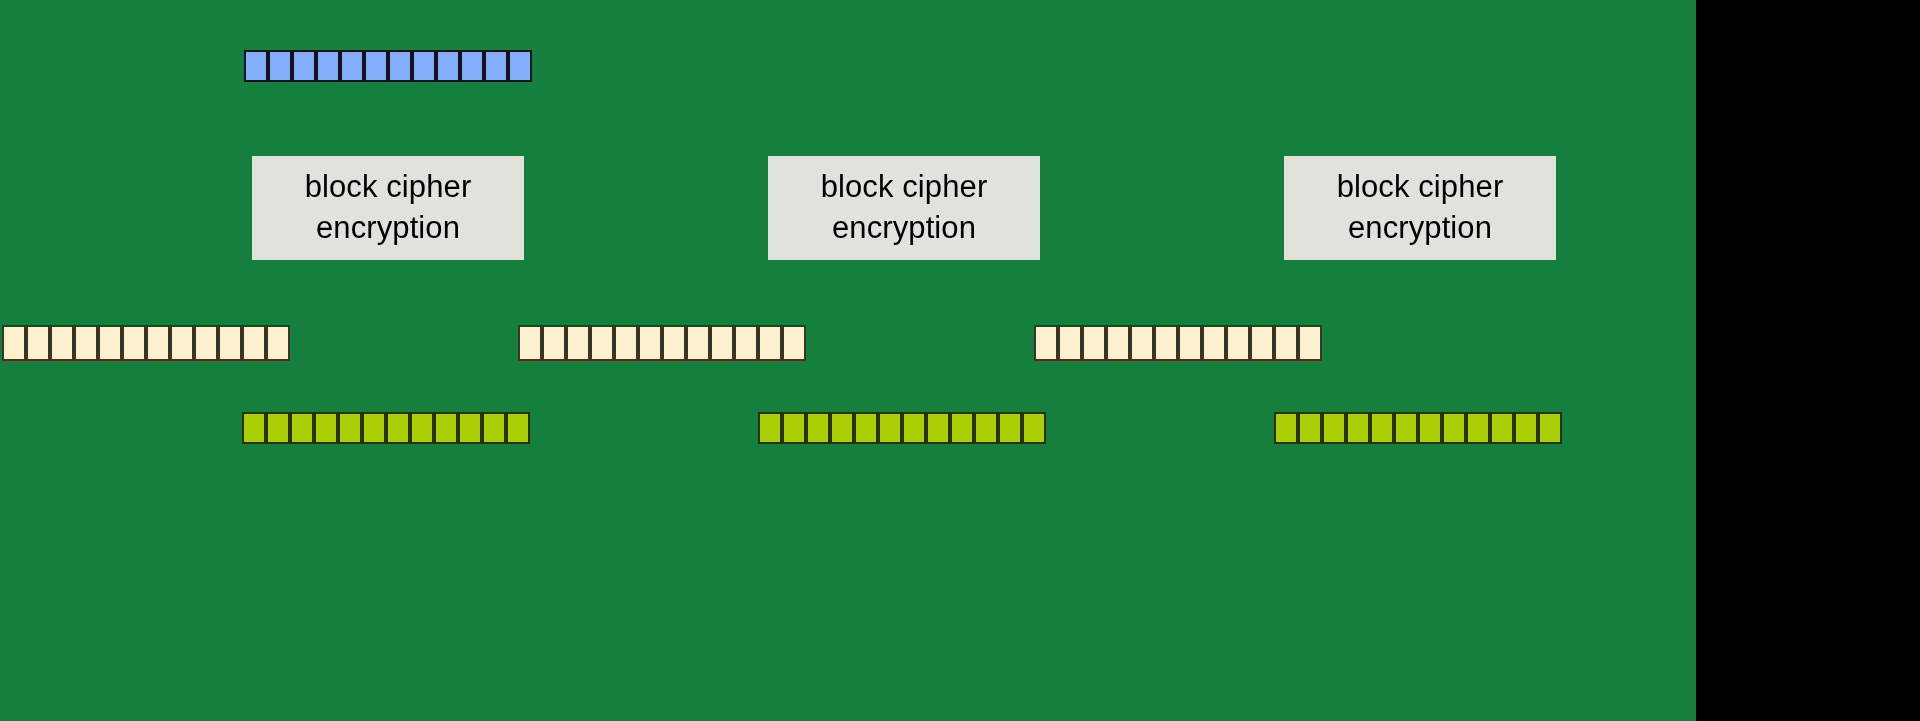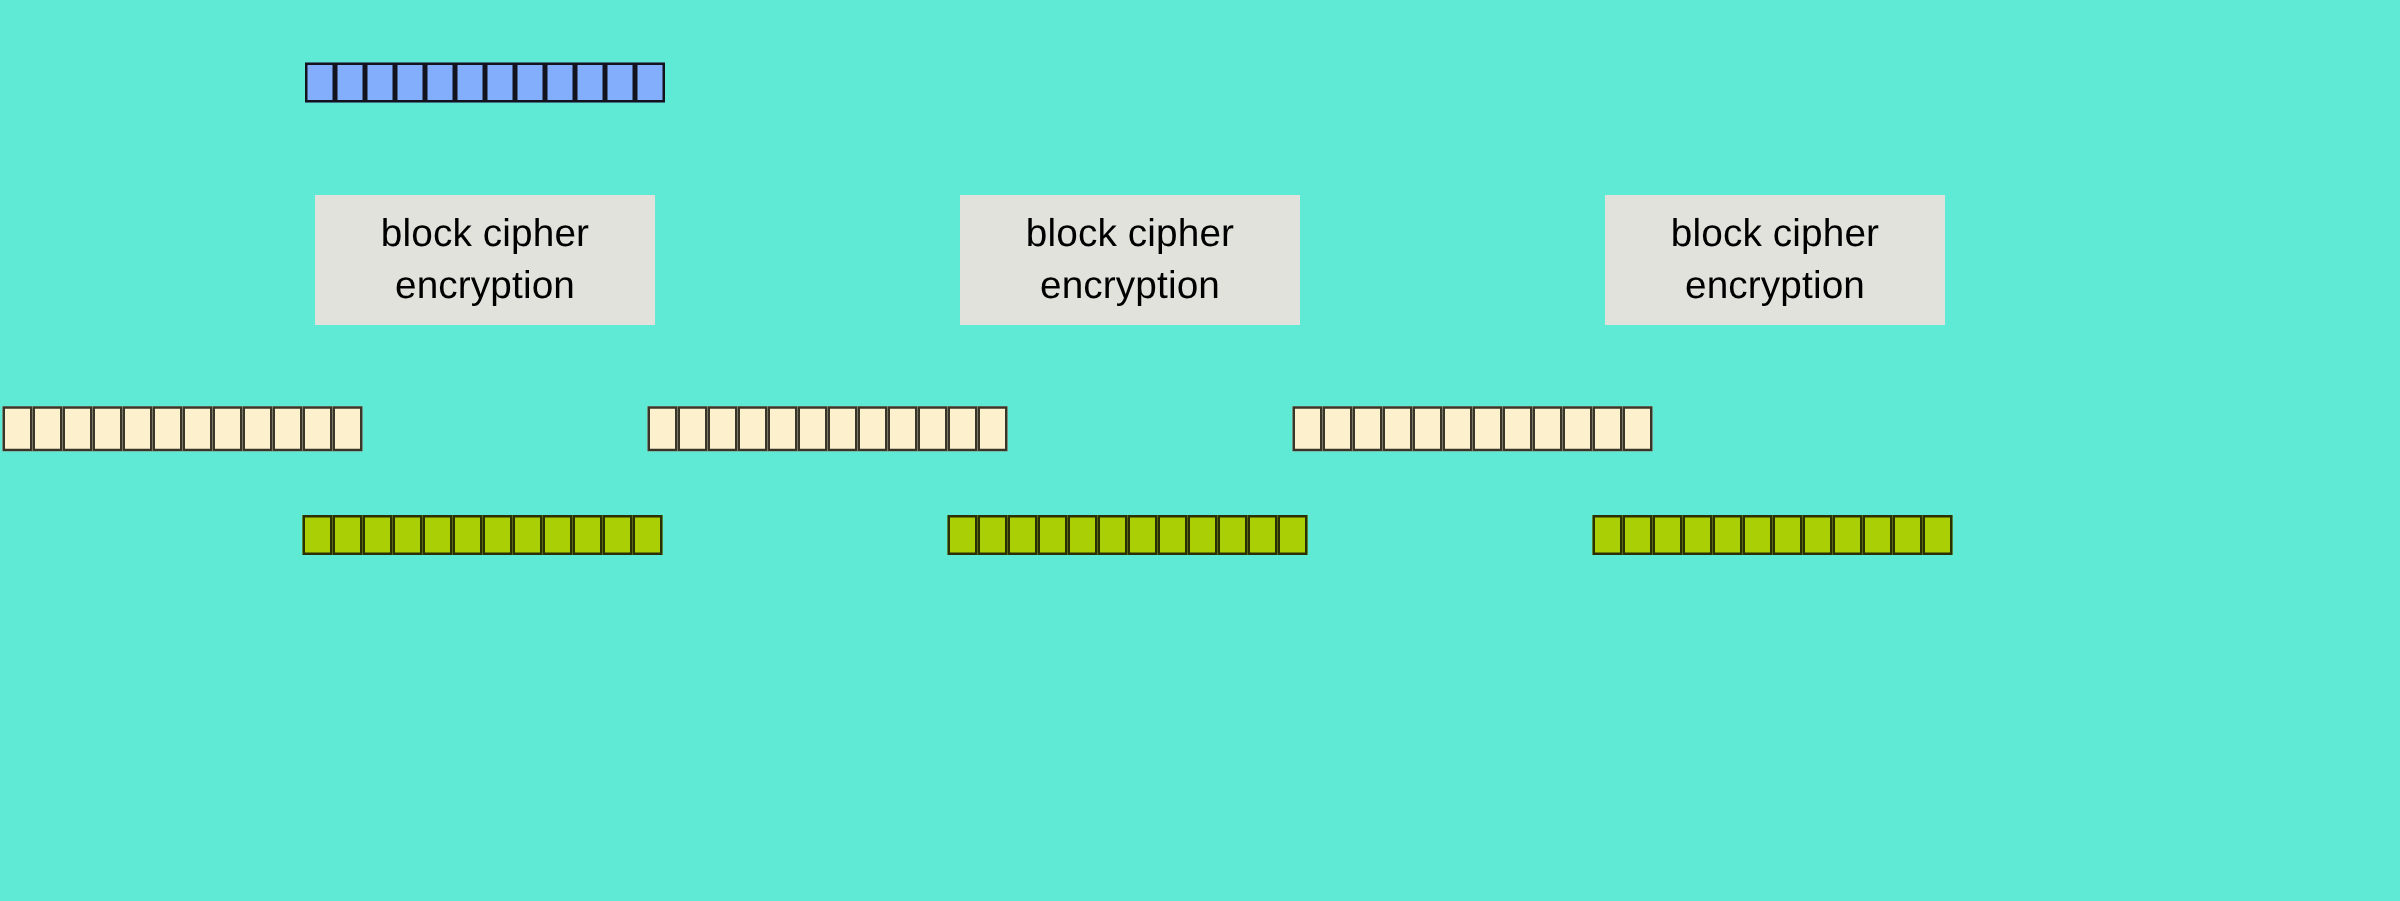--- a/index.html
+++ b/index.html
@@ -3,23 +3,23 @@
 <meta charset="utf-8">
 <title>Block Cipher Encryption Diagram</title>
 <style>
   html, body {
     margin: 0;
     padding: 0;
     background: #000000;
   }
   #canvas {
     position: relative;
-    width: 1920px;
+    width: 1696px;
     height: 721px;
-    background: #5eead4;
+    background: #15803d;
     overflow: hidden;
     font-family: "Liberation Sans", sans-serif;
   }
 
   
   .cipher-box {
     position: absolute;
     background: #e2e2dc;
     color: #000000;
     display: flex;

